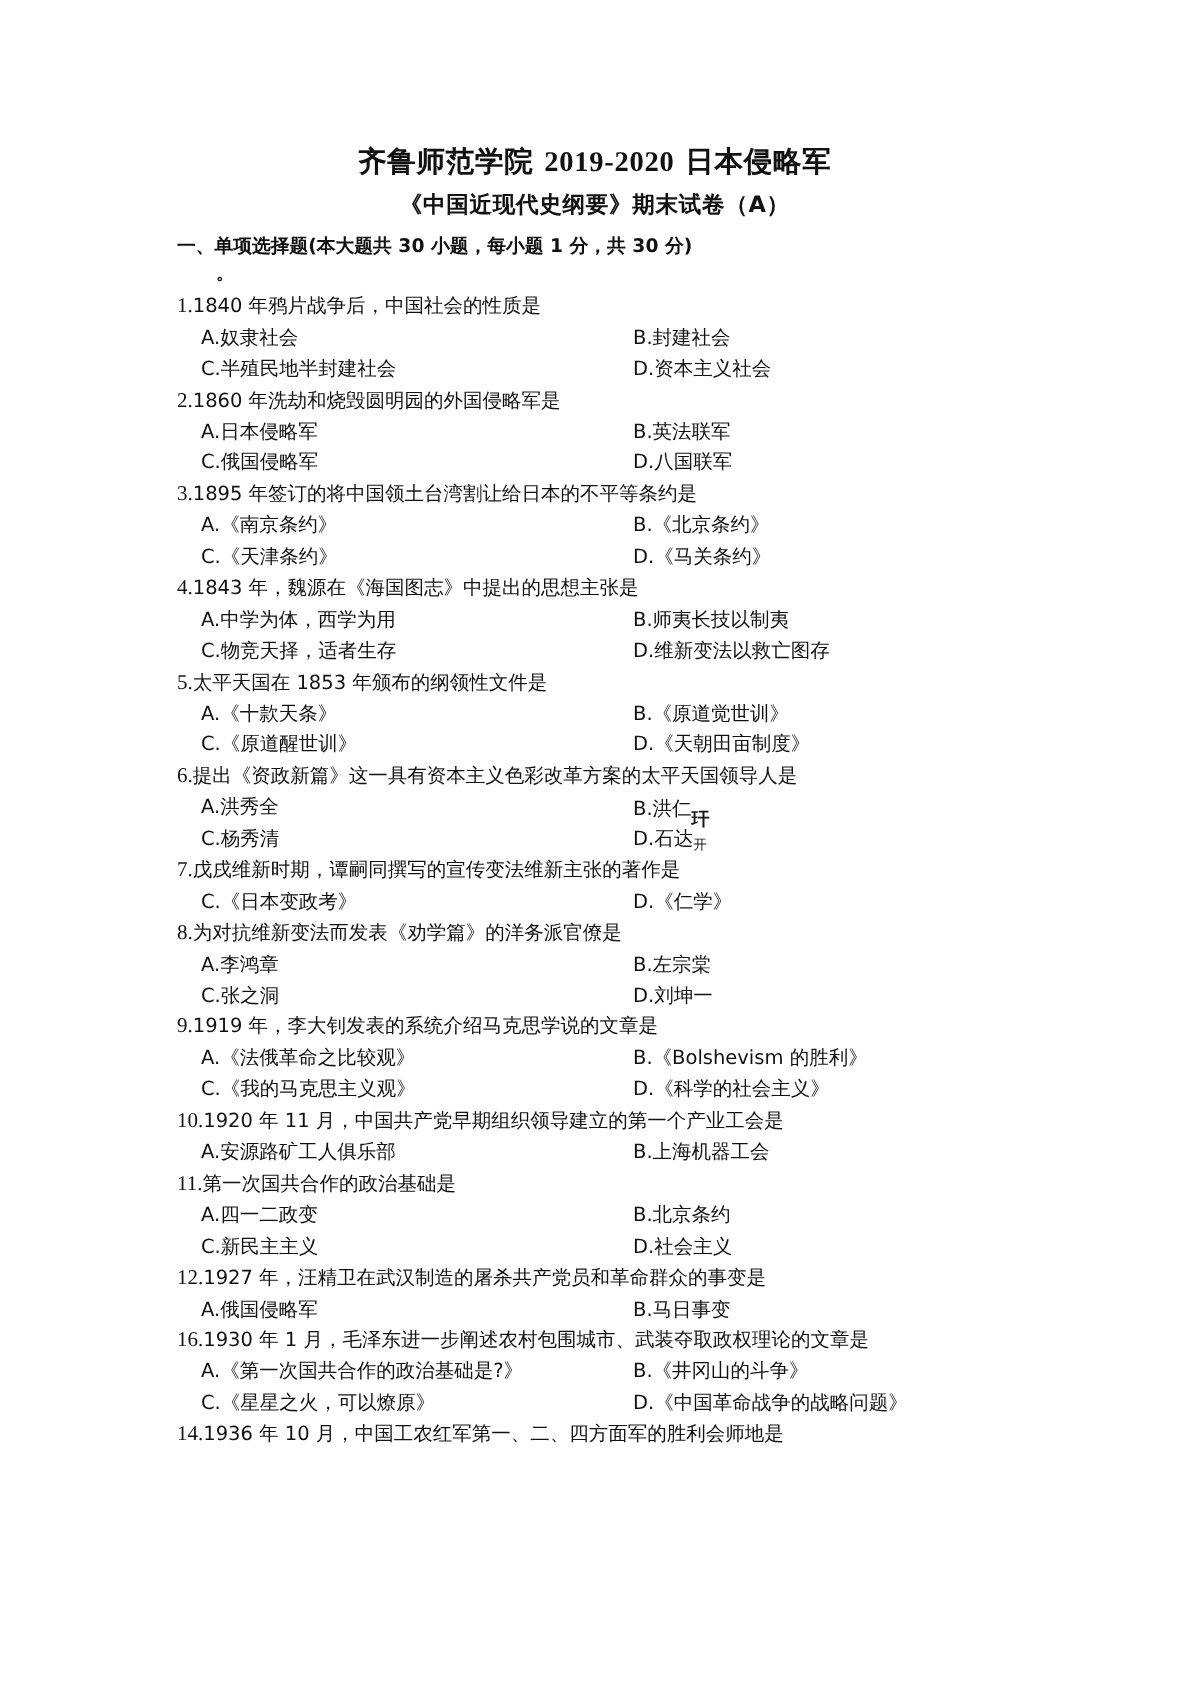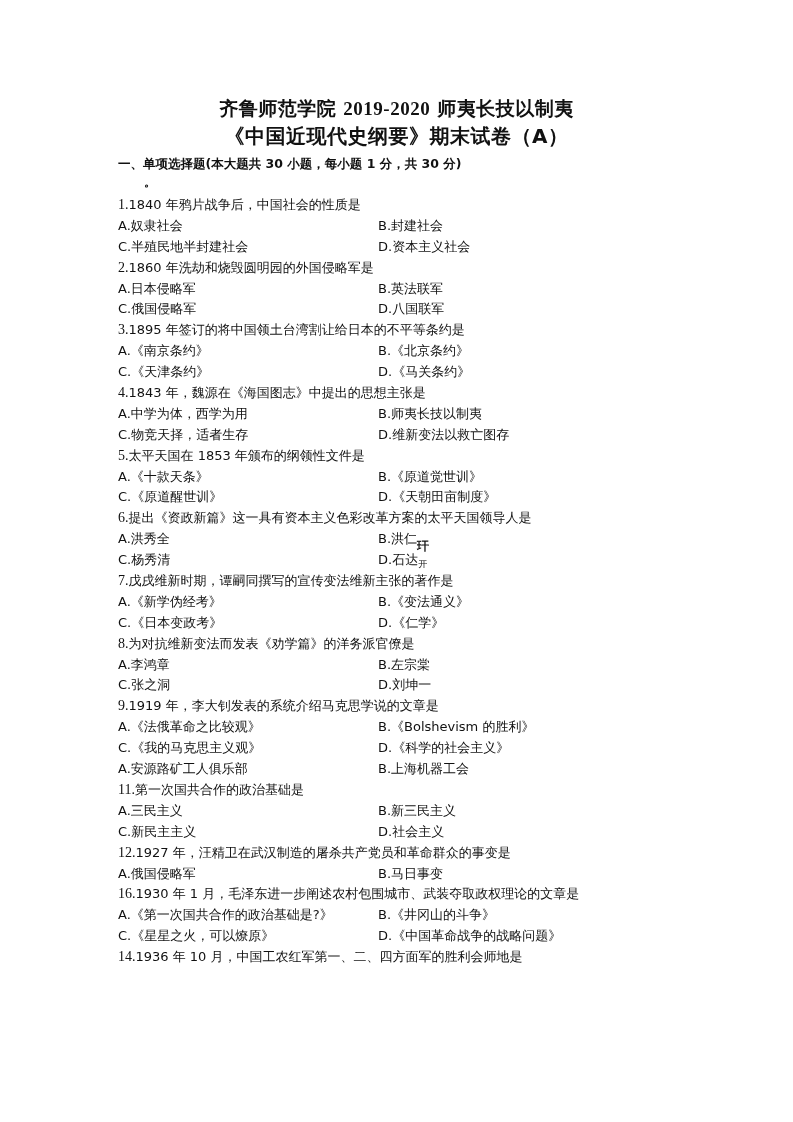--- a/index.html
+++ b/index.html
@@ -11,53 +11,53 @@
   .page { position: absolute; left: 0; top: 0; width: 793px; height: 1122px; background: #fff; }
   .title1 {
     position: absolute; top: 96px; left: 0; width: 793px; text-align: center;
     font-family: "DejaVu Sans", "Liberation Sans", sans-serif;
     font-weight: bold; font-size: 19px; letter-spacing: 0.5px; line-height: 24px;
   }
   .title1 .num { font-family: "Liberation Serif", serif; font-size: 19px; }
   .title2 {
     position: absolute; top: 124px; left: 0; width: 793px; text-align: center;
     font-family: "DejaVu Sans", "Liberation Sans", sans-serif;
-    font-weight: bold; font-size: 20px; letter-spacing: 0.5px; line-height: 24px;
+    font-weight: bold; font-size: 15px; letter-spacing: 0.5px; line-height: 24px;
   }
   .section {
     position: absolute; top: 156px; left: 118px;
     font-family: "DejaVu Sans", "Liberation Sans", sans-serif;
     font-weight: bold; font-size: 12.5px; line-height: 16px;
   }
   .dot {
     position: absolute; top: 174px; left: 144px; font-size: 12px; line-height: 16px;
     font-weight: bold;
   }
   .qlist { position: absolute; top: 195px; left: 118px; width: 560px; }
   .line {
     height: 20.9px; line-height: 20.9px; font-size: 13px; white-space: nowrap; position: relative;
     font-family: "DejaVu Sans", "Liberation Sans", sans-serif;
   }
   .line .num { font-family: "Liberation Serif", serif; font-size: 14px; }
-  .opts { position: relative; height: 20.9px; }
+  .opts { position: relative; height: 20.9px; margin-left: 16px; }
   .opt {
     position: absolute; top: 0; height: 20.9px; line-height: 20.9px; font-size: 13px; white-space: nowrap;
     font-family: "DejaVu Sans", "Liberation Sans", sans-serif;
   }
   .opt.left { left: 0; }
-  .opt.right { left: 260px; }
+  .opt.right { left: 288px; }
   .glyph-drop { position: relative; top: 7px; font-weight: bold; font-size: 12px; }
   .glyph-small { position: relative; top: 3px; font-size: 9px; }
 </style>
 </head>
 <body>
 
 <div class="page">
 
-  <div class="title1"><span>齐鲁师范学院 </span><span class="num">2019-2020</span><span> 师夷长技以制夷</span></div>
+  <div class="title1"><span>齐鲁师范学院 </span><span class="num">2019-2020</span><span> 日本侵略军</span></div>
   <div class="title2">《中国近现代史纲要》期末试卷（A）</div>
 
   <div class="section">一、单项选择题(本大题共 30 小题，每小题 1 分，共 30 分)</div>
   <div class="dot">。</div>
 
   <div class="qlist">
 
     <div class="line"><span class="num">1.</span><span>1840 年鸦片战争后，中国社会的性质是</span></div>
     <div class="opts">
         <div class="opt left">A.奴隶社会</div>
@@ -113,24 +113,20 @@
         <div class="opt left">A.洪秀全</div>
         <div class="opt right"><span>B.洪仁</span><span class="glyph-drop">玕</span></div>
       </div>
     <div class="opts">
         <div class="opt left">C.杨秀清</div>
         <div class="opt right"><span>D.石达</span><span class="glyph-small">开</span></div>
       </div>
 
     <div class="line"><span class="num">7.</span><span>戊戌维新时期，谭嗣同撰写的宣传变法维新主张的著作是</span></div>
     <div class="opts">
-        <div class="opt left">A.《新学伪经考》</div>
-        <div class="opt right">B.《变法通义》</div>
-      </div>
-    <div class="opts">
         <div class="opt left">C.《日本变政考》</div>
         <div class="opt right">D.《仁学》</div>
       </div>
 
     <div class="line"><span class="num">8.</span><span>为对抗维新变法而发表《劝学篇》的洋务派官僚是</span></div>
     <div class="opts">
         <div class="opt left">A.李鸿章</div>
         <div class="opt right">B.左宗棠</div>
       </div>
     <div class="opts">
@@ -141,29 +137,30 @@
     <div class="line"><span class="num">9.</span><span>1919 年，李大钊发表的系统介绍马克思学说的文章是</span></div>
     <div class="opts">
         <div class="opt left">A.《法俄革命之比较观》</div>
         <div class="opt right">B.《Bolshevism 的胜利》</div>
       </div>
     <div class="opts">
         <div class="opt left">C.《我的马克思主义观》</div>
         <div class="opt right">D.《科学的社会主义》</div>
       </div>
 
+    <div class="line"><span class="num">10.</span><span>1920 年 11 月，中国共产党早期组织领导建立的第一个产业工会是</span></div>
     <div class="opts">
         <div class="opt left">A.安源路矿工人俱乐部</div>
         <div class="opt right">B.上海机器工会</div>
       </div>
 
     <div class="line"><span class="num">11.</span><span>第一次国共合作的政治基础是</span></div>
     <div class="opts">
-        <div class="opt left">A.三民主义</div>
-        <div class="opt right">B.新三民主义</div>
+        <div class="opt left">A.四一二政变</div>
+        <div class="opt right">B.北京条约</div>
       </div>
     <div class="opts">
         <div class="opt left">C.新民主主义</div>
         <div class="opt right">D.社会主义</div>
       </div>
 
     <div class="line"><span class="num">12.</span><span>1927 年，汪精卫在武汉制造的屠杀共产党员和革命群众的事变是</span></div>
     <div class="opts">
         <div class="opt left">A.俄国侵略军</div>
         <div class="opt right">B.马日事变</div>

